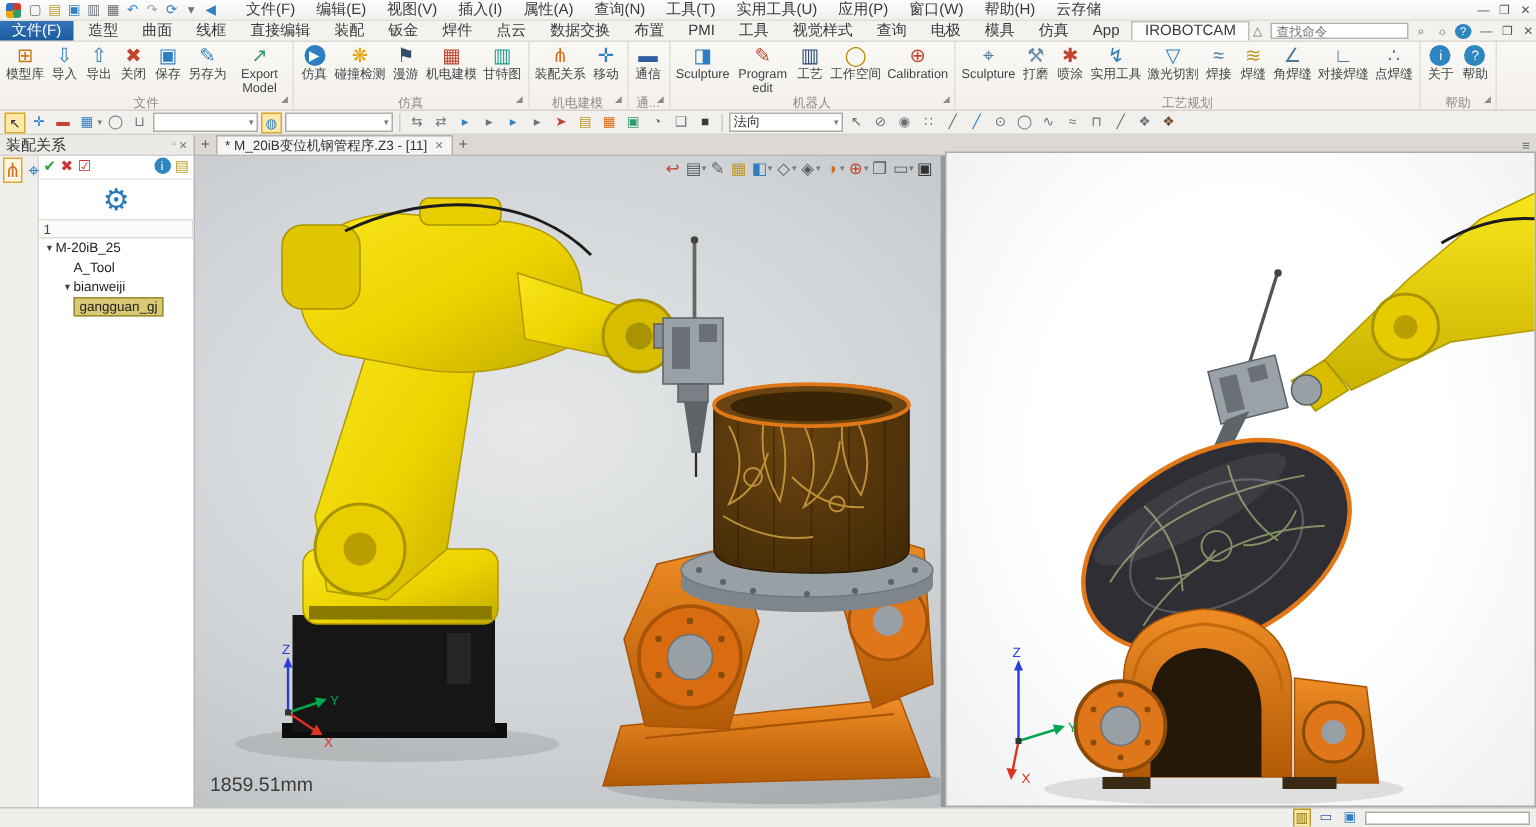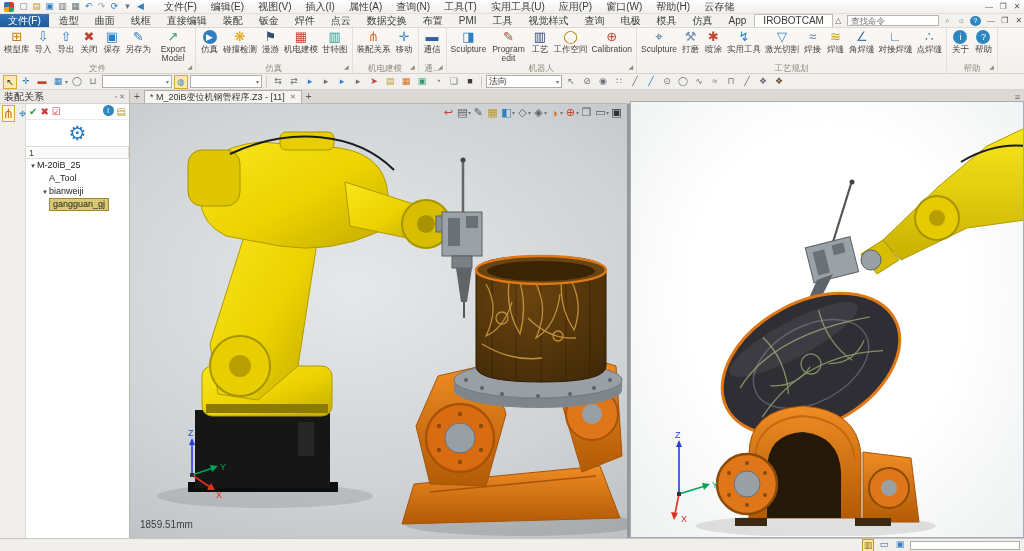--- a/index.html
+++ b/index.html
@@ -68,21 +68,21 @@
   #dtab{background:#f6f5f3;border:1px solid #b4b0aa;border-bottom:0;height:13px;display:flex;align-items:center;padding:0 5px;gap:5px;color:#333}
   #dtab .dclose{font-size:7px;color:#777}
   #tabbar-menu{margin-left:auto;padding-right:4px;color:#666;font-size:9px}
   
   #vpL{position:absolute;left:130px;top:104px;width:497px;bottom:13px;background:radial-gradient(ellipse 120% 95% at 45% 42%,#e6e8e9 0%,#cfd3d5 48%,#aeb2b6 100%);overflow:hidden}
   #vp-divider{position:absolute;left:627px;top:104px;width:3px;bottom:13px;background:#94979b}
   #vpR{position:absolute;left:630px;top:101px;right:0;bottom:13px;background:radial-gradient(ellipse at 50% 45%,#ffffff 50%,#eef0f1 100%);border:1px solid #a7adb2;overflow:hidden}
   #hints{position:absolute;left:12px;top:3px;color:#5d6putText;color:#5d6166;font-size:9.5px;line-height:11px}
   #vptools{position:absolute;right:4px;top:2px;display:flex;align-items:center;gap:1px}
   .vpico{font-size:11px;color:#5a5f64;width:13px;text-align:center}
-  #measure{position:absolute;left:10px;bottom:8px;color:#3c3c3c;font-size:10px}
+  #measure{position:absolute;left:10px;bottom:8px;color:#3c3c3c;font-size:13px}
   svg{display:block}
   
   #statusbar{position:absolute;left:0;bottom:0;width:1024px;height:13px;background:#f1efec;border-top:1px solid #c8c5c0;display:flex;align-items:center;justify-content:flex-end;gap:4px;padding:0 4px}
   .stico{font-size:9px;width:12px;text-align:center;line-height:11px}
   .stico.sel{background:#ffe9a8;border:1px solid #b89a2e}
   #status-input{width:110px;height:9px;border:1px solid #b0aca6;background:#fff}
 </style>
 </head>
 <body>
 

